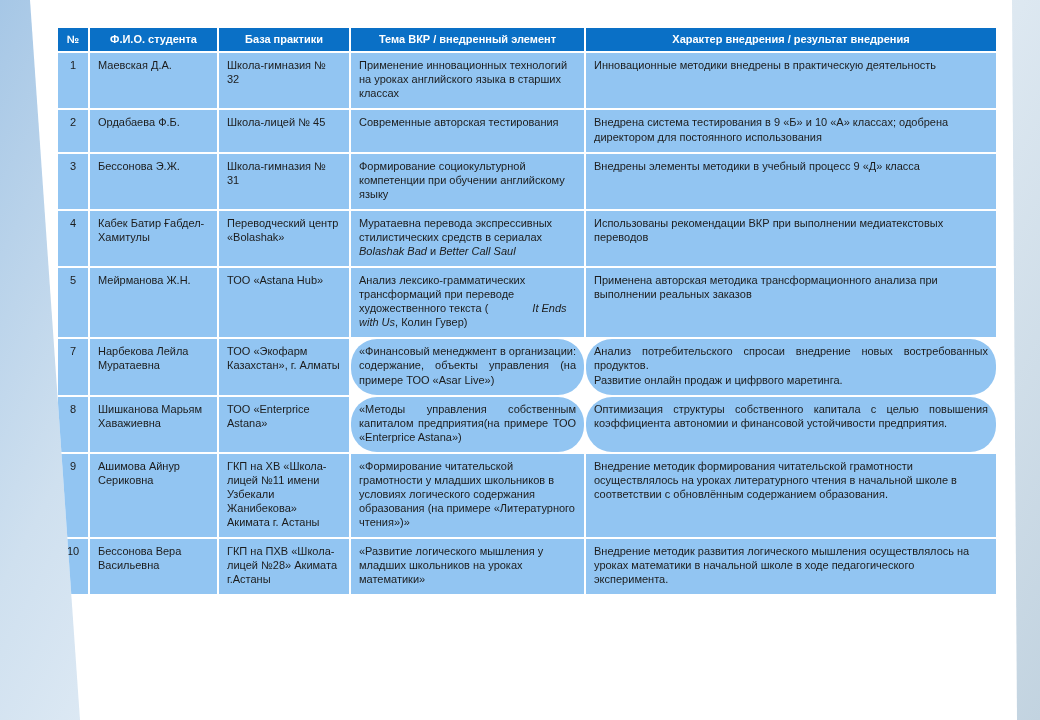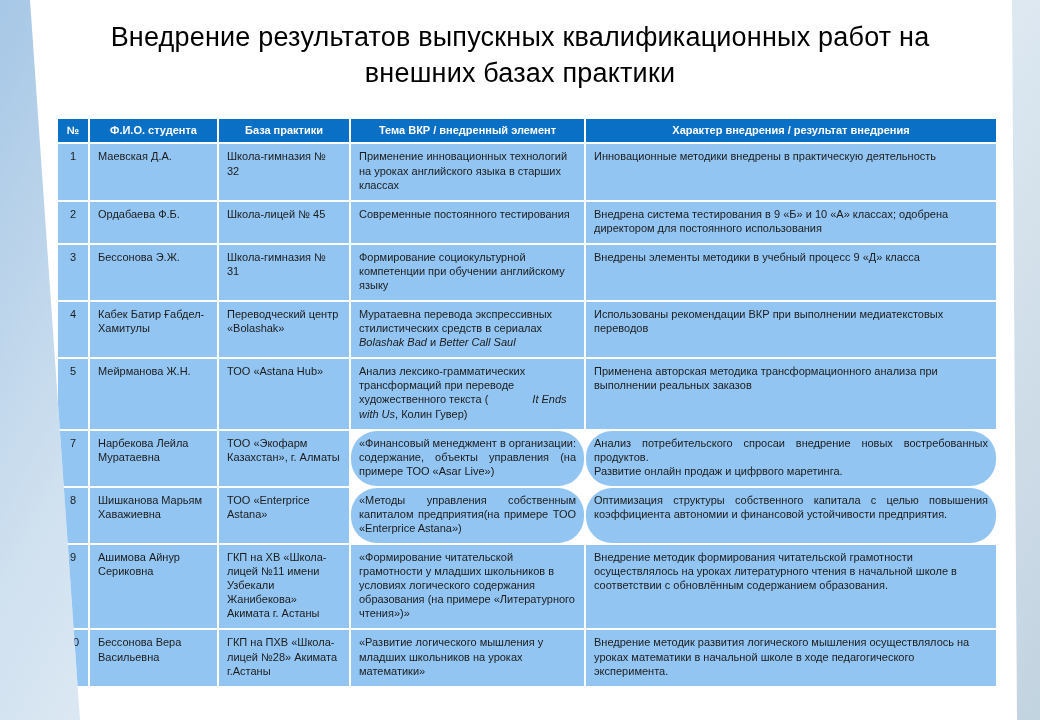--- a/index.html
+++ b/index.html
@@ -36,21 +36,20 @@
   .tbl col.c-base{width:130px;}
   .tbl col.c-topic{width:233px;}
   .tbl col.c-result{width:410px;}
   .tbl td.num{text-align:center;padding-left:3px;padding-right:3px;word-break:break-all;}
   .tbl td.just{text-align:justify;border-radius:26px;}
 </style>
 </head>
 <body>
 
 <div class="page">
-  <h1 class="title">Внедрение результатов выпускных квалификационных работ на внешних базах практики</h1>
 
   <table class="tbl">
     <colgroup>
       <col class="c-num">
         <col class="c-name">
         <col class="c-base">
         <col class="c-topic">
         <col class="c-result">
     </colgroup>
     <thead>
@@ -67,21 +66,21 @@
     <td class="num">1</td>
     <td class="name">Маевская Д.А.</td>
     <td class="base">Школа-гимназия № 32</td>
     <td class="topic"><span>Применение инновационных технологий на уроках английского языка в старших классах</span></td>
     <td class="result"><span>Инновационные методики внедрены в практическую деятельность</span></td>
   </tr>
         <tr>
     <td class="num">2</td>
     <td class="name">Ордабаева Ф.Б.</td>
     <td class="base">Школа-лицей № 45</td>
-    <td class="topic"><span>Современные постоянного тестирования</span></td>
+    <td class="topic"><span>Современные авторская тестирования</span></td>
     <td class="result"><span>Внедрена система тестирования в 9 «Б» и 10 «А» классах; одобрена директором для постоянного использования</span></td>
   </tr>
         <tr>
     <td class="num">3</td>
     <td class="name">Бессонова Э.Ж.</td>
     <td class="base">Школа-гимназия № 31</td>
     <td class="topic"><span>Формирование социокультурной компетенции при обучении английскому языку</span></td>
     <td class="result"><span>Внедрены элементы методики в учебный процесс 9 «Д» класса</span></td>
   </tr>
         <tr>

